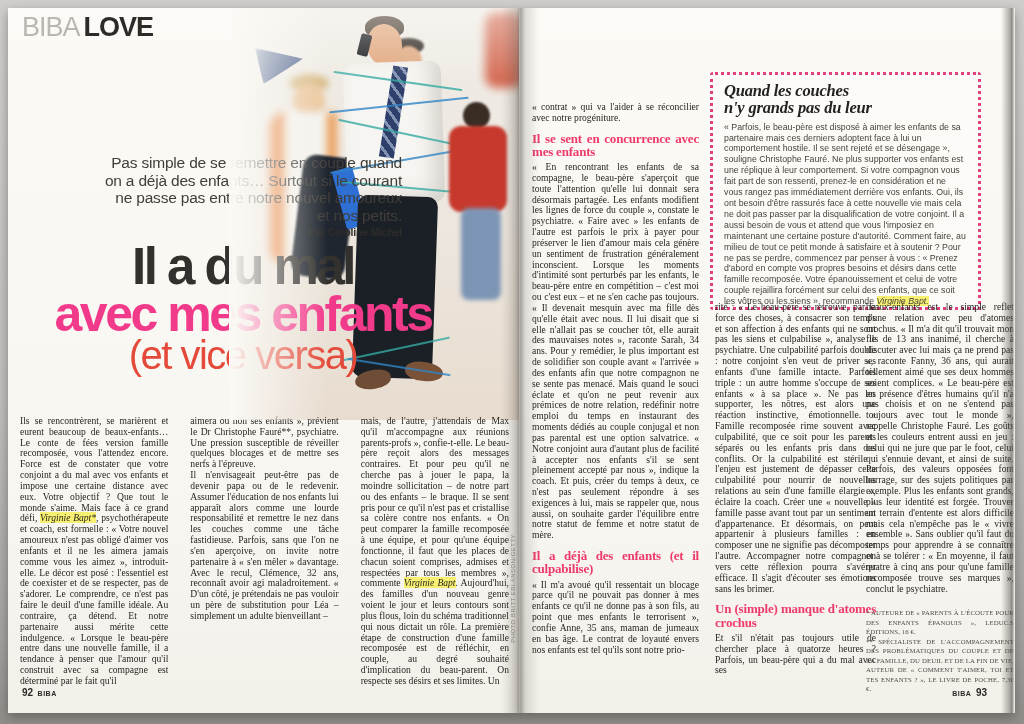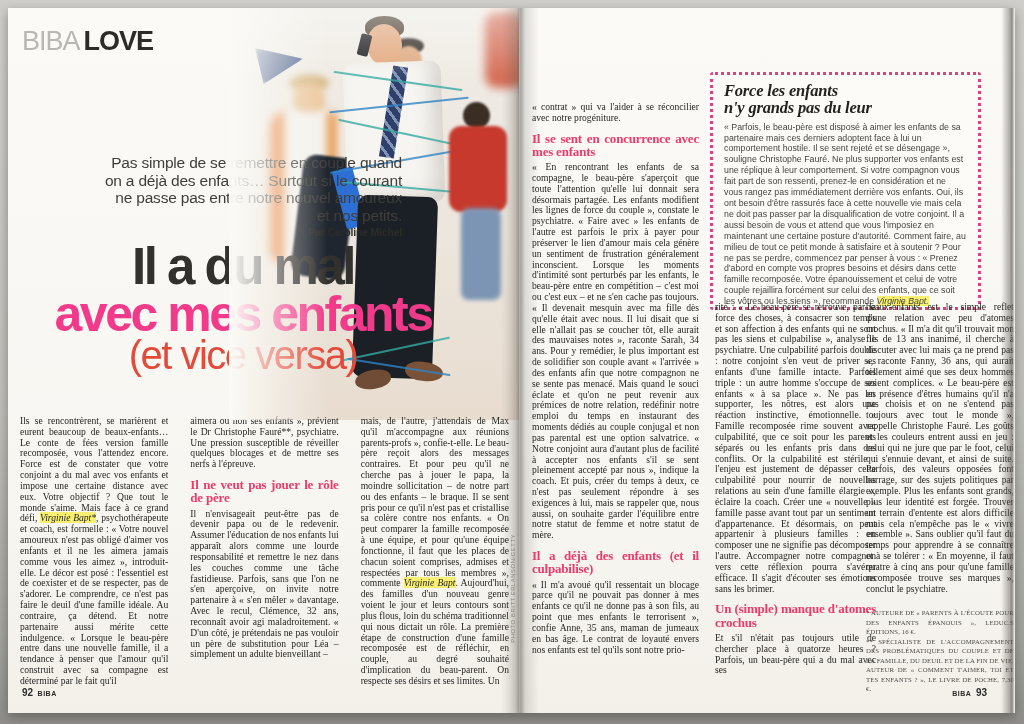--- a/index.html
+++ b/index.html
@@ -22,21 +22,21 @@
     content:""; position:absolute; top:0; right:0; width:14px; height:100%;
     background:linear-gradient(90deg, rgba(0,0,0,0) 0%, rgba(85,80,74,.45) 62%, rgba(50,47,43,.55) 78%, #e9e7e2 96%);
   }
   .gutter {
     position:absolute; left:501px; top:8px; width:38px; height:705px; z-index:40;
     background:linear-gradient(90deg, rgba(0,0,0,0) 0%, rgba(90,84,76,.22) 40%, rgba(55,51,46,.42) 52%, rgba(90,84,76,.18) 64%, rgba(0,0,0,0) 100%);
     pointer-events:none;
   }
 
   
-  .brand { position:absolute; left:14px; top:18px; font-size:27px; letter-spacing:-1px; z-index:6;text-align:center; }
+  .brand { position:absolute; left:14px; top:4px; font-size:27px; letter-spacing:-1px; z-index:6;text-align:center; }
   .brand .lt { color:#b9b7b2; font-weight:400; }
   .brand .bd { color:#2c2b28; font-weight:800; margin-left:4px; }
 
   .photo {
     position:absolute; left:221px; top:0; width:290px; height:412px; overflow:hidden;
     background:linear-gradient(180deg,#f0ede7 0%,#ece6dd 55%,#e8dccf 100%);
   }
   .photo .sh { position:absolute; }
   .ph-fade { position:absolute; inset:0; z-index:9;
     background:linear-gradient(90deg,#fbfaf6 0%,rgba(251,250,246,.55) 14%,rgba(251,250,246,0) 34%),
@@ -166,21 +166,20 @@
       <div class="t2">avec mes enfants</div>
       <div class="t3">(et vice versa)</div>
     </div>
 
     <div class="lcols body-serif">
       <div class="col">
         <p><span>Ils se rencontrèrent, se marièrent et eurent beaucoup de beaux-enfants… Le conte de fées version famille recomposée, vous l'attendez encore. Force est de constater que votre conjoint a du mal avec vos enfants et impose une certaine distance avec eux. Votre objectif ? Que tout le monde s'aime. Mais face à ce grand défi, </span><span class="hl">Virginie Bapt*</span><span>, psychothérapeute et coach, est formelle : « Votre nouvel amoureux n'est pas obligé d'aimer vos enfants et il ne les aimera jamais comme vous les aimez », introduit-elle. Le décor est posé : l'essentiel est de coexister et de se respecter, pas de s'adorer. Le comprendre, ce n'est pas faire le deuil d'une famille idéale. Au contraire, ça détend. Et notre partenaire aussi mérite cette indulgence. « Lorsque le beau-père entre dans une nouvelle famille, il a tendance à penser que l'amour qu'il construit avec sa compagne est déterminé par le fait qu'il</span></p>
       </div>
       <div class="col">
         <p>aimera ou non ses enfants », prévient le Dr Christophe Fauré**, psychiatre. Une pression susceptible de réveiller quelques blocages et de mettre ses nerfs à l'épreuve.</p>
-        <h3 class="pink">Il ne veut pas jouer le rôle de père</h3>
         <p>Il n'envisageait peut-être pas de devenir papa ou de le redevenir. Assumer l'éducation de nos enfants lui apparaît alors comme une lourde responsabilité et remettre le nez dans les couches comme une tâche fastidieuse. Parfois, sans que l'on ne s'en aperçoive, on invite notre partenaire à « s'en mêler » davantage. Avec le recul, Clémence, 32 ans, reconnaît avoir agi maladroitement. « D'un côté, je prétendais ne pas vouloir un père de substitution pour Léa – simplement un adulte bienveillant –</p>
       </div>
       <div class="col">
         <p><span>mais, de l'autre, j'attendais de Max qu'il m'accompagne aux réunions parents-profs », confie-t-elle. Le beau-père reçoit alors des messages contraires. Et pour peu qu'il ne cherche pas à jouer le papa, la moindre sollicitation – de notre part ou des enfants – le braque. Il se sent pris pour ce qu'il n'est pas et cristallise sa colère contre nos enfants. « On peut comparer la famille recomposée à une équipe, et pour qu'une équipe fonctionne, il faut que les places de chacun soient comprises, admises et respectées par tous les membres », commente </span><span class="hl">Virginie Bapt</span><span>. Aujourd'hui, des familles d'un nouveau genre voient le jour et leurs contours sont plus flous, loin du schéma traditionnel qui nous dictait un rôle. La première étape de construction d'une famille recomposée est de réfléchir, en couple, au degré souhaité d'implication du beau-parent. On respecte ses désirs et ses limites. Un</span></p>
       </div>
     </div>
 
     <div class="credit">PHOTO BRITT ERLANSON/GETTY</div>
 
     <div class="folio folio-left">
@@ -193,21 +192,21 @@
 
     <div class="rcol rcol1 body-serif">
       <p>« contrat » qui va l'aider à se réconcilier avec notre progéniture.</p>
       <h3 class="pink">Il se sent en concurrence avec mes enfants</h3>
       <p>« En rencontrant les enfants de sa compagne, le beau-père s'aperçoit que toute l'attention qu'elle lui donnait sera désormais partagée. Les enfants modifient les lignes de force du couple », constate le psychiatre. « Faire avec » les enfants de l'autre est parfois le prix à payer pour préserver le lien d'amour mais cela génère un sentiment de frustration généralement inconscient. Lorsque les moments d'intimité sont perturbés par les enfants, le beau-père entre en compétition – c'est moi ou c'est eux – et ne s'en cache pas toujours. « Il devenait mesquin avec ma fille dès qu'elle était avec nous. Il lui disait que si elle n'allait pas se coucher tôt, elle aurait des mauvaises notes », raconte Sarah, 34 ans. Pour y remédier, le plus important est de solidifier son couple avant « l'arrivée » des enfants afin que notre compagnon ne se sente pas menacé. Mais quand le souci éclate et qu'on ne peut revenir aux prémices de notre relation, redéfinir notre emploi du temps en instaurant des moments dédiés au couple conjugal et non pas parental est une option salvatrice. « Notre conjoint aura d'autant plus de facilité à accepter nos enfants s'il se sent pleinement accepté par nous », indique la coach. Et puis, créer du temps à deux, ce n'est pas seulement répondre à ses exigences à lui, mais se rappeler que, nous aussi, on souhaite garder l'équilibre entre notre statut de femme et notre statut de mère.</p>
       <h3 class="pink">Il a déjà des enfants (et il culpabilise)</h3>
       <p>« Il m'a avoué qu'il ressentait un blocage parce qu'il ne pouvait pas donner à mes enfants ce qu'il ne donne pas à son fils, au point que mes enfants le terrorisent », confie Anne, 35 ans, maman de jumeaux en bas âge. Le contrat de loyauté envers nos enfants est tel qu'ils sont notre prio-</p>
     </div>
 
     <div class="alertbox">
-      <div class="bt">Force les enfants</div>
+      <div class="bt">Quand les couches</div>
       <div class="bt">n'y grands pas du leur</div>
       <div class="bb"><span>« Parfois, le beau-père est disposé à aimer les enfants de sa partenaire mais ces derniers adoptent face à lui un comportement hostile. Il se sent rejeté et se désengage », souligne Christophe Fauré. Ne plus supporter vos enfants est une réplique à leur comportement. Si votre compagnon vous fait part de son ressenti, prenez-le en considération et ne vous rangez pas immédiatement derrière vos enfants. Oui, ils ont besoin d'être rassurés face à cette nouvelle vie mais cela ne doit pas passer par la disqualification de votre conjoint. Il a aussi besoin de vous et attend que vous l'imposiez en maintenant une certaine posture d'autorité. Comment faire, au milieu de tout ce petit monde à satisfaire et à soutenir ? Pour ne pas se perdre, commencez par penser à vous : « Prenez d'abord en compte vos propres besoins et désirs dans cette famille recomposée. Votre épanouissement et celui de votre couple rejaillira forcément sur celui des enfants, que ce soit les vôtres ou les siens », recommande </span><span class="hl">Virginie Bapt.</span></div>
     </div>
 
     <div class="rcol rcol2 body-serif">
       <p>rité : « Le beau-père se retrouve, par la force des choses, à consacrer son temps et son affection à des enfants qui ne sont pas les siens et culpabilise », analyse le psychiatre. Une culpabilité parfois double : notre conjoint s'en veut de priver ses enfants d'une famille intacte. Parfois triple : un autre homme s'occupe de ses enfants « à sa place ». Ne pas les supporter, les nôtres, est alors une réaction instinctive, émotionnelle. « Famille recomposée rime souvent avec culpabilité, que ce soit pour les parents séparés ou les enfants pris dans des conflits. Or la culpabilité est stérile : l'enjeu est justement de dépasser cette culpabilité pour nourrir de nouvelles relations au sein d'une famille élargie », éclaire la coach. Créer une « nouvelle » famille passe avant tout par un sentiment d'appartenance. Et désormais, on peut appartenir à plusieurs familles : en composer une ne signifie pas décomposer l'autre. Accompagner notre compagnon vers cette réflexion pourra s'avérer efficace. Il s'agit d'écouter ses émotions sans les brimer.</p>
       <h3 class="pink">Un (simple) manque d'atomes crochus</h3>
       <p>Et s'il n'était pas toujours utile de chercher place à quatorze heures ? Parfois, un beau-père qui a du mal avec ses</p>
     </div>
 

